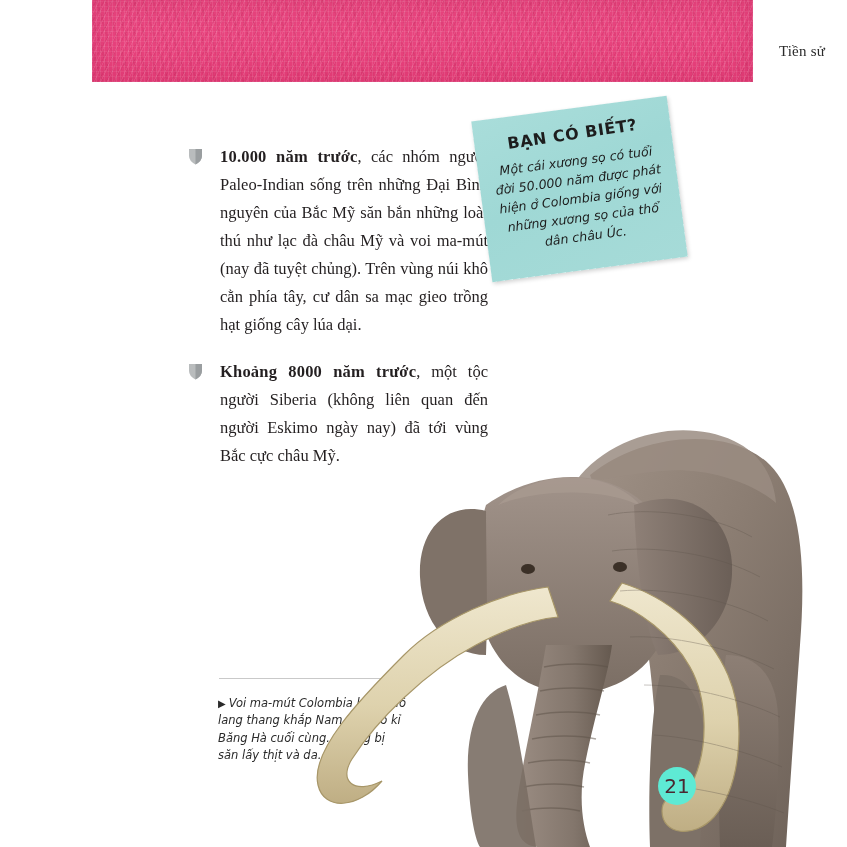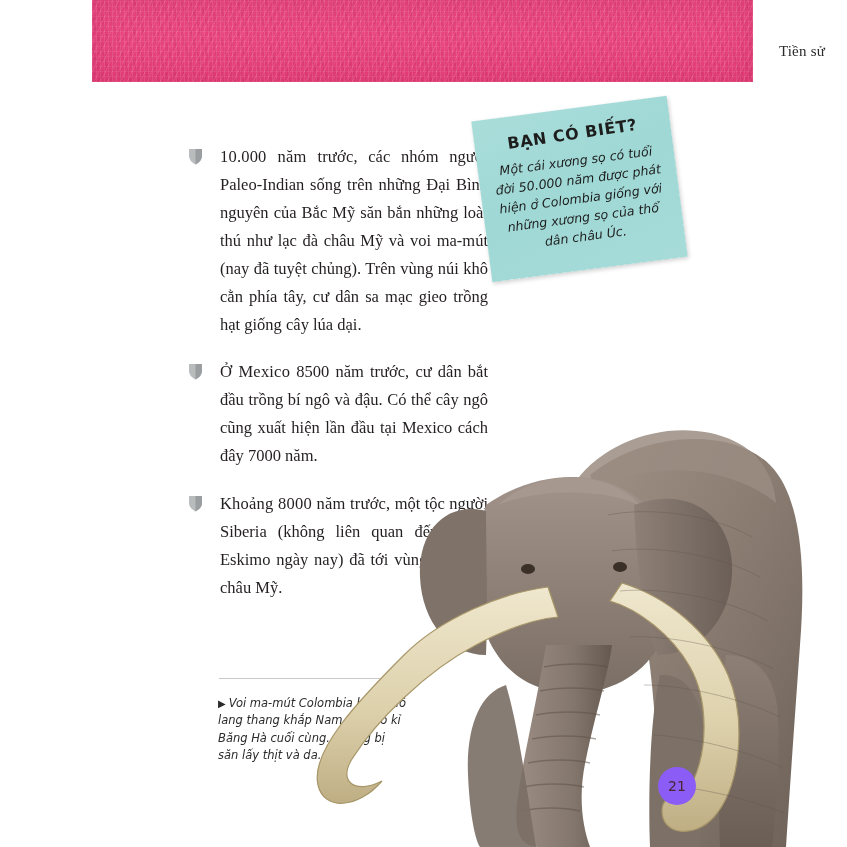--- a/index.html
+++ b/index.html
@@ -66,21 +66,21 @@
   }
   .bullet-icon {
     position: absolute;
     left: 0;
     top: 6px;
     width: 15px;
     height: 16px;
   }
   .bullet-icon svg { display: block; }
   .lead {
-    font-weight: normal;
+    font-weight: bold;
     letter-spacing: 0.2px;
   }
 
   
   .note {
     position: absolute;
     left: 481px;
     top: 108px;
     width: 197px;
     height: 162px;
@@ -140,24 +140,24 @@
   }
 
   
   .page-number {
     position: absolute;
     left: 658px;
     top: 767px;
     width: 38px;
     height: 38px;
     border-radius: 50%;
-    background: #8b5cf6;
+    background: #5eead4;
     color: #4a2730;
     font-family: "DejaVu Sans", sans-serif;
-    font-size: 14px;
+    font-size: 20px;
     display: flex;
     align-items: center;
     justify-content: center;
     z-index: 7;
   }
 
   
   .mammoth {
     position: absolute;
     left: 290px;
@@ -183,29 +183,20 @@
     <div class="bullet-item">
       <span class="bullet-icon">
         <svg width="15" height="16" viewBox="0 0 15 16">
           <path d="M1 0 H14 L14 7 Q14 12 7.5 15.5 Q1 12 1 7 Z" fill="#b9bcbd"></path>
           <path d="M7.5 0 H14 L14 7 Q14 12 7.5 15.5 Z" fill="#9a9ea0"></path>
         </svg>
       </span>
       <span class="lead">10.000 năm trước</span><span>, các nhóm người Paleo-Indian sống trên những Đại Bình nguyên của Bắc Mỹ săn bắn những loài thú như lạc đà châu Mỹ và voi ma-mút (nay đã tuyệt chủng). Trên vùng núi khô cằn phía tây, cư dân sa mạc gieo trồng hạt giống cây lúa dại.</span>
     </div>
 
-    <div class="bullet-item">
-      <span class="bullet-icon">
-        <svg width="15" height="16" viewBox="0 0 15 16">
-          <path d="M1 0 H14 L14 7 Q14 12 7.5 15.5 Q1 12 1 7 Z" fill="#b9bcbd"></path>
-          <path d="M7.5 0 H14 L14 7 Q14 12 7.5 15.5 Z" fill="#9a9ea0"></path>
-        </svg>
-      </span>
-      <span class="lead">Ở Mexico</span><span> 8500 năm trước, cư dân bắt đầu trồng bí ngô và đậu. Có thể cây ngô cũng xuất hiện lần đầu tại Mexico cách đây 7000 năm.</span>
-    </div>
 
     <div class="bullet-item">
       <span class="bullet-icon">
         <svg width="15" height="16" viewBox="0 0 15 16">
           <path d="M1 0 H14 L14 7 Q14 12 7.5 15.5 Q1 12 1 7 Z" fill="#b9bcbd"></path>
           <path d="M7.5 0 H14 L14 7 Q14 12 7.5 15.5 Z" fill="#9a9ea0"></path>
         </svg>
       </span>
       <span class="lead">Khoảng 8000 năm trước</span><span>, một tộc người Siberia (không liên quan đến người Eskimo ngày nay) đã tới vùng Bắc cực châu Mỹ.</span>
     </div>

